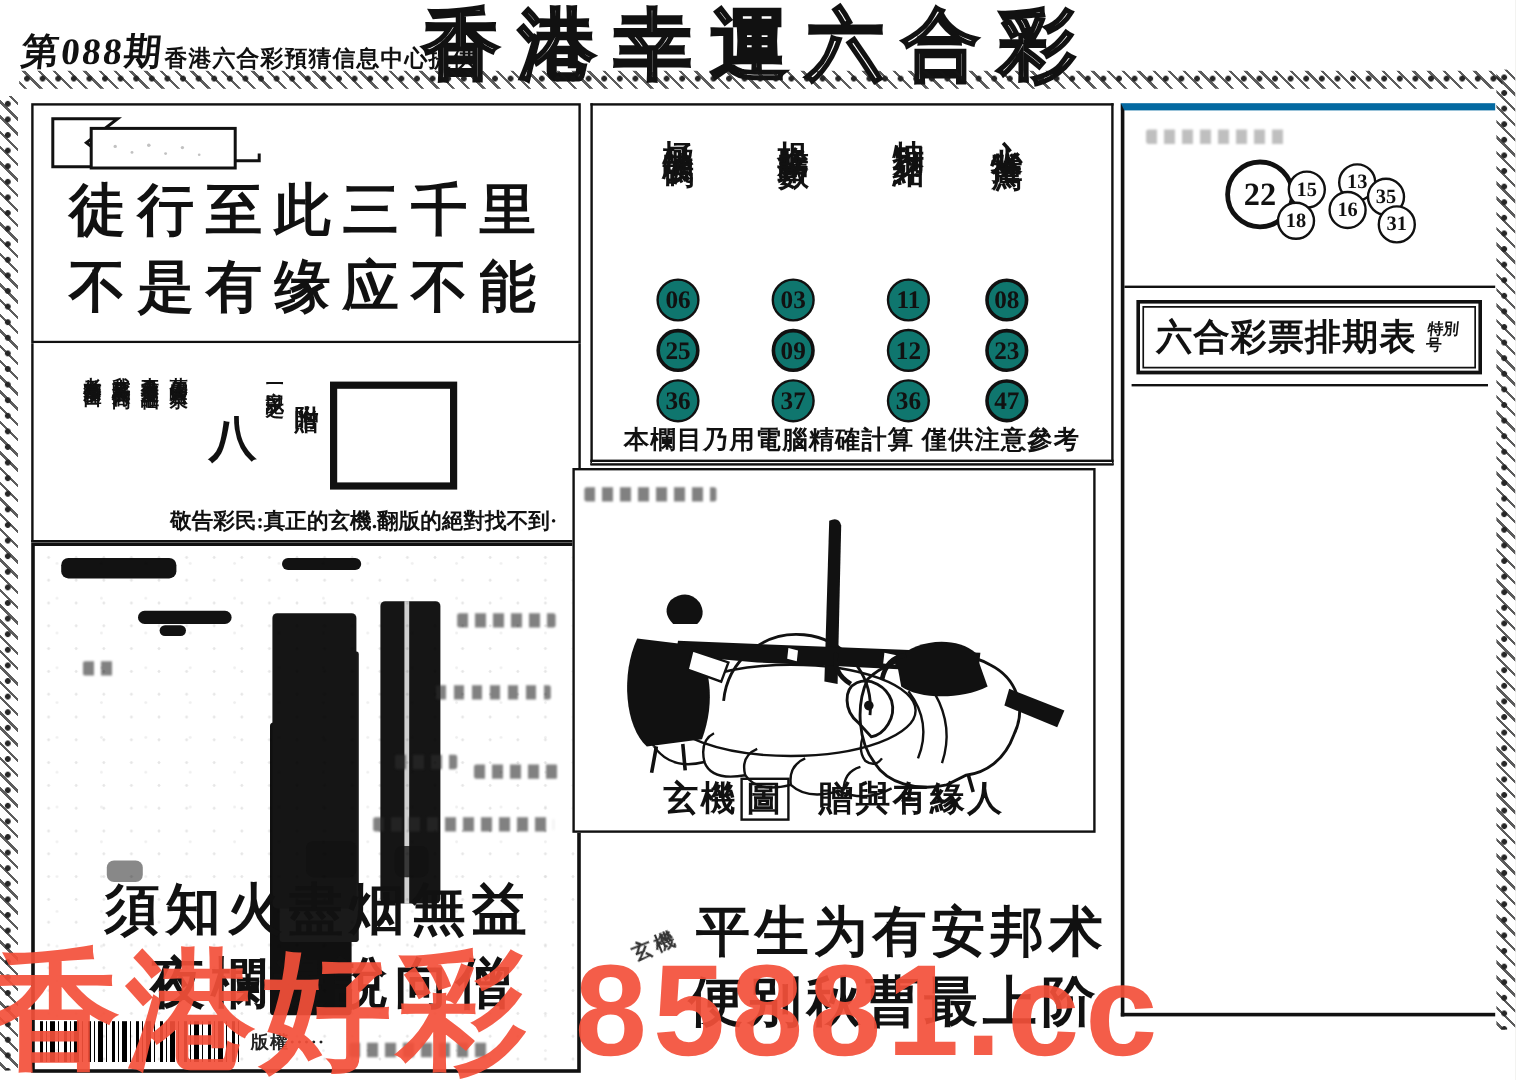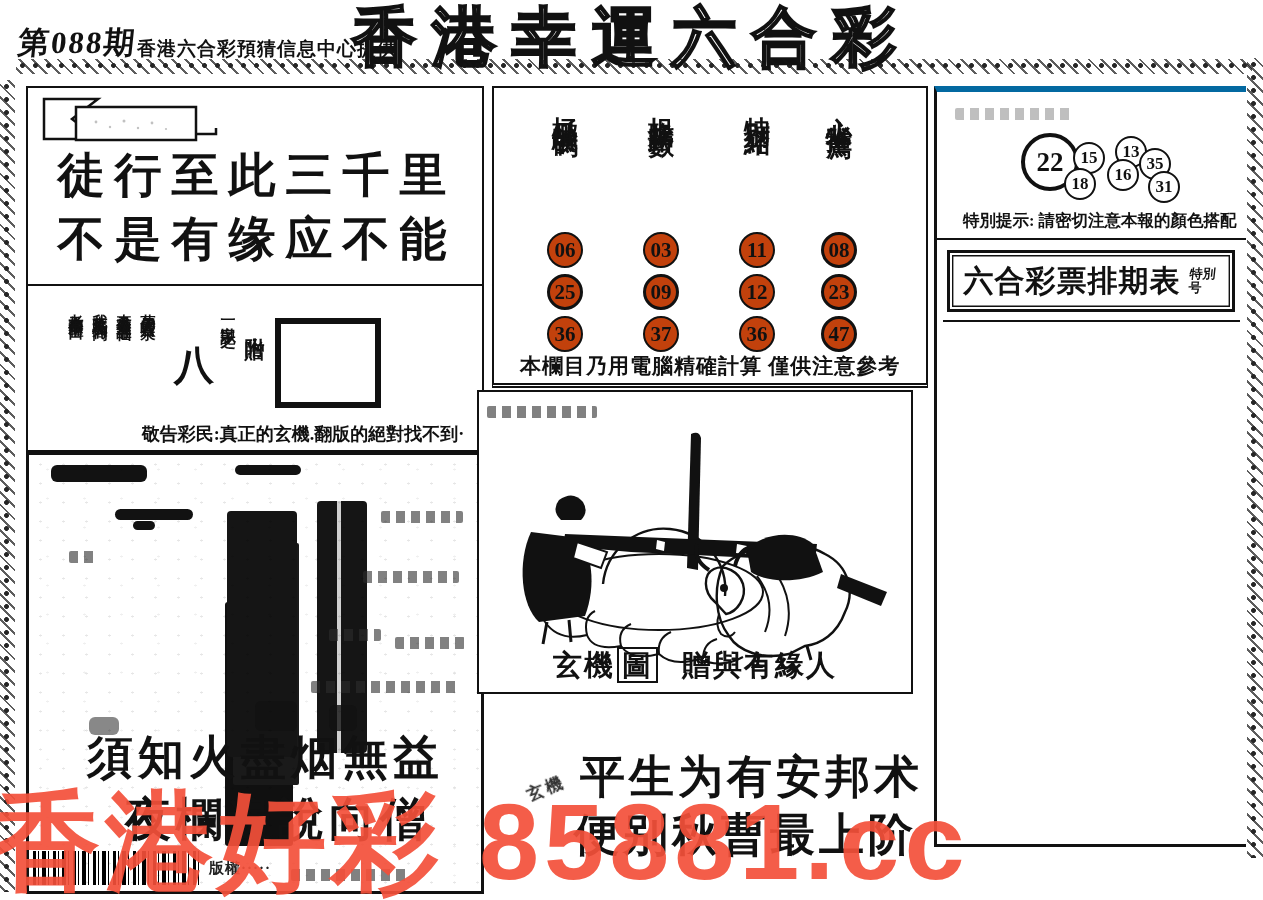--- a/index.html
+++ b/index.html
@@ -60,21 +60,21 @@
       background:repeating-linear-gradient(90deg,#000 0 3px,transparent 3px 5px,#000 5px 6px,
       transparent 6px 9px,#000 9px 13px,transparent 13px 15px,#000 15px 16px,transparent 16px 20px);}
   .copyright{position:absolute;left:180px;top:404px;font-size:15px;font-weight:700;color:#222;letter-spacing:1px;}
 
   
   .box-m1{left:492px;top:86px;width:436px;height:302px;border-bottom:5px double #111;}
   .mcol{position:absolute;top:8px;width:58px;display:flex;flex-direction:column;align-items:center;}
   .mcol .hdr{font-size:26px;font-weight:800;letter-spacing:5px;height:132px;}
   .mcol .nums{display:flex;flex-direction:column;gap:6px;margin-top:4px;}
   .circle{display:flex;align-items:center;justify-content:center;border:2.2px solid #111;border-radius:50%;
-          width:36px;height:36px;font-size:21px;font-weight:800;background:#c2410c;box-sizing:border-box;}
+          width:36px;height:36px;font-size:21px;font-weight:800;background:#0f766e;box-sizing:border-box;}
   .circle.th{border-width:3.4px;}
   .mc0{left:42px;} .mc1{left:138px;} .mc2{left:234px;} .mc3{left:316px;}
   .mnote{position:absolute;left:0;top:264px;width:100%;text-align:center;font-size:21px;font-weight:800;letter-spacing:1px;}
 
   .box-m2{left:477px;top:390px;width:436px;height:304px;}
   .oxart{position:absolute;left:28px;top:24px;}
   .caption{position:absolute;left:0;bottom:6px;width:100%;text-align:center;font-size:29px;font-weight:800;letter-spacing:2px;}
   .caption .boxed{border:2.5px solid #111;padding:0 3px;margin:0 2px;}
   .caption .gap{display:inline-block;width:22px;}
 
@@ -268,21 +268,20 @@
 
   <section class="box-r box">
     <div class="fmark rsmudge" style="left:18px;top:16px;width:120px;"></div>
     <div class="rc rc-big">22</div>
     <div class="rc rc-s p15">15</div>
     <div class="rc rc-s p18">18</div>
     <div class="rc rc-s p13">13</div>
     <div class="rc rc-s p16">16</div>
     <div class="rc rc-s p35">35</div>
     <div class="rc rc-s p31">31</div>
-    <div class="tip">特別提示: 請密切注意本報的顏色搭配</div>
     <div class="rline"></div>
     <div class="sched">
       <span class="t">六合彩票排期表</span>
       <span class="tag">特別号</span>
     </div>
     <div class="rline2"></div>
   </section>
 
   <div class="watermark" title="香港好彩 85881.cc" style="color: rgb(244, 80, 58);">香港好彩 85881.cc</div>
 

